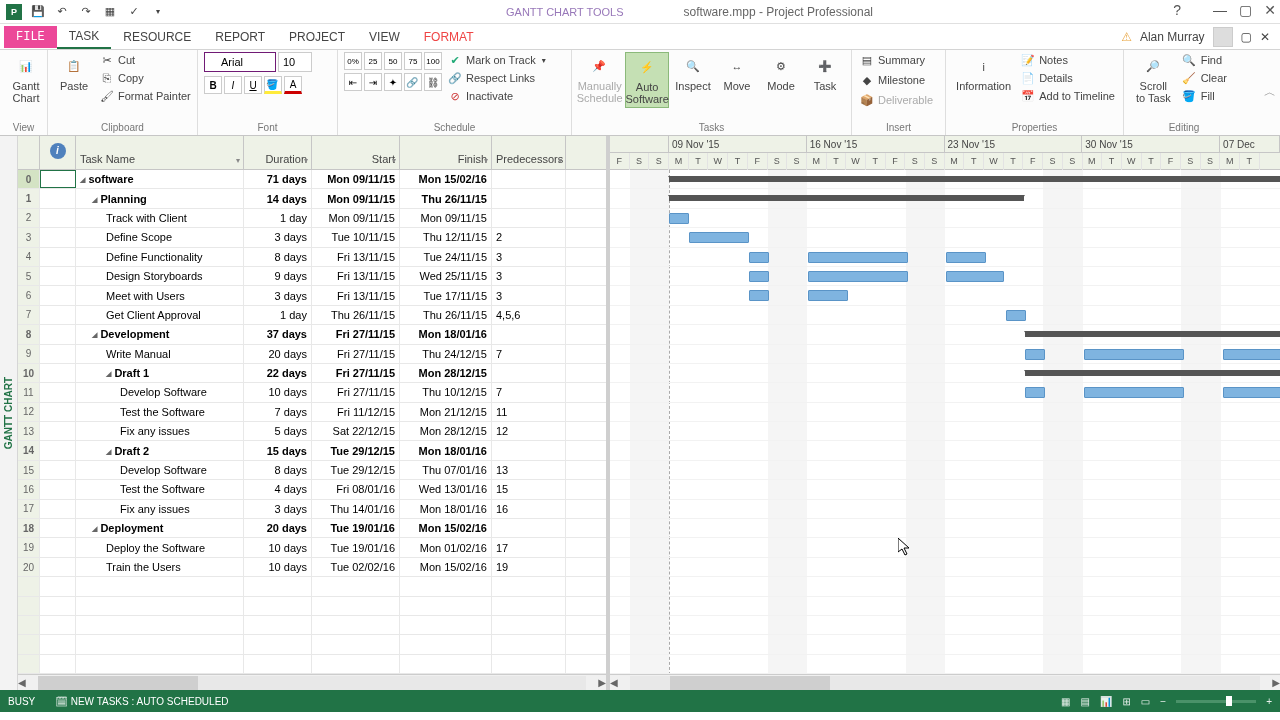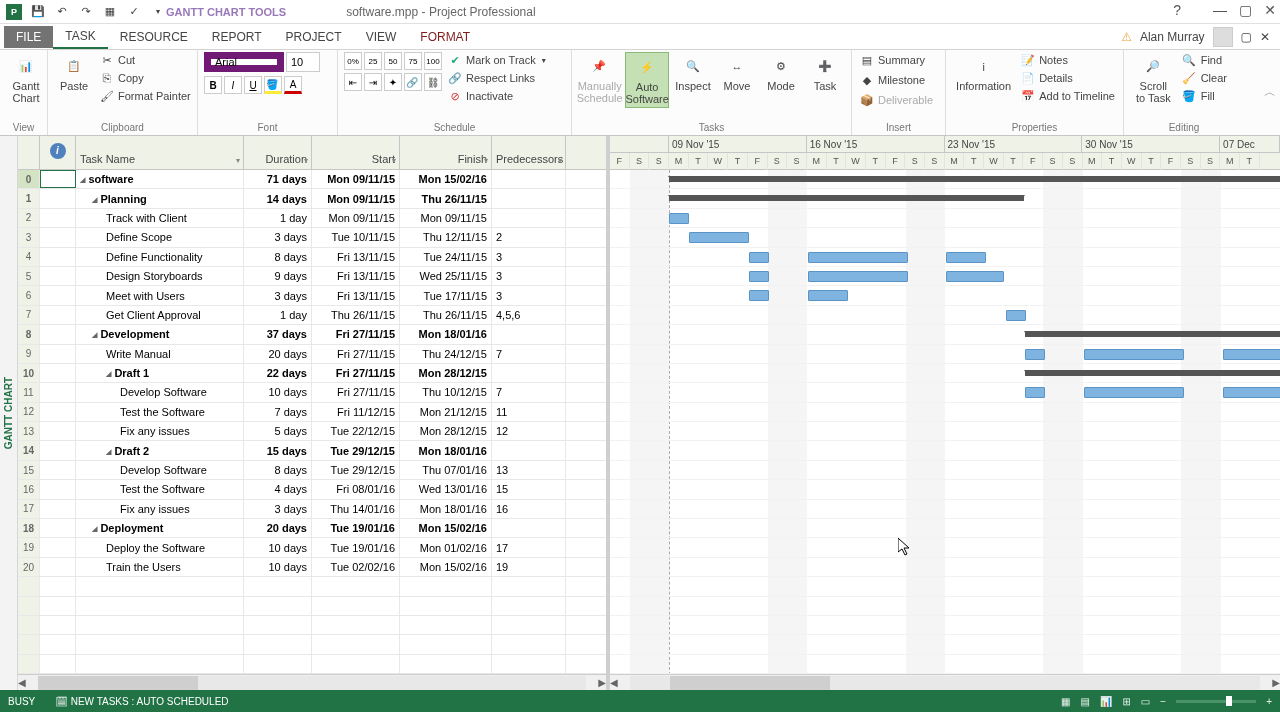--- a/index.html
+++ b/index.html
@@ -1,44 +1,44 @@
 <!DOCTYPE html>
 <html><head>
 <meta charset="utf-8">
 <style>
 * { box-sizing: border-box; margin: 0; padding: 0; font-family: "Segoe UI", Arial, sans-serif; }
 body { font-size: 12px; background: #fff; overflow: hidden; width: 1280px; height: 720px; }
 
 .titlebar { height: 24px; display: flex; align-items: center; background: #fff; border-bottom: 1px solid #e0e0e0; }
 .titlebar .qat { display: flex; gap: 8px; padding-left: 6px; align-items: center; }
 .titlebar .qat span { width:16px; height:16px; display:inline-flex; align-items:center; justify-content:center; color:#444; font-size:11px; }
-.titlebar .tools { color:#9878b9; font-size:11px; font-weight:700;}
+.titlebar .tools { color:#9878b9; font-size:11px; margin-left: 340px; font-weight:400;}
 .titlebar .file { margin-left: 60px; color:#666; font-size:12px;}
 .titlebar .winctrl { position:absolute; right:4px; top:2px; display:flex; gap:12px; color:#555;}
 .titlebar .winctrl span { font-size:14px; }
 .titlebar .help { margin-right:20px; }
 
 .ribbon-tabs { height:26px; display:flex; align-items:center; padding-left:4px; border-bottom:1px solid #d4d4d4;}
 .ribbon-tabs .tab { padding:4px 12px; font-size:12px; color:#444; cursor:pointer;}
-.ribbon-tabs .tab.file { background:#737373; color:#fff; font-weight:400;}
+.ribbon-tabs .tab.file { background:#ec4899; color:#fff; font-weight:400;font-family:Liberation Mono, monospace;}
 .ribbon-tabs .tab.active { border-bottom:2px solid #217346;}
-.ribbon-tabs .tab.format { color:#7f1d1d;}
+.ribbon-tabs .tab.format { color:#ef4444;}
 .ribbon-tabs .user { margin-left:auto; display:flex; align-items:center; gap:8px; padding-right:10px; color:#444; font-size:12px;}
 
 .ribbon { height:86px; background:#fcfcfc; border-bottom:1px solid #c6c6c6; display:flex; position:relative;}
 .rgroup { border-right:1px solid #dedede; padding:2px 6px 0 6px; display:flex; flex-direction:column; position:relative;}
 .rgroup .glabel { position:absolute; bottom:2px; left:0; right:0; text-align:center; font-size:10px; color:#777;}
 .rgroup .body { flex:1; display:flex; align-items:flex-start; gap:4px;}
 .bigbtn { display:flex; flex-direction:column; align-items:center; justify-content:center; padding:2px 6px; text-align:center; font-size:11px; color:#444; min-width:40px; cursor:pointer;}
 .bigbtn .ico { width:24px; height:24px; margin-bottom:2px; display:flex; align-items:center; justify-content:center;}
 .smallbtn { display:flex; align-items:center; gap:4px; font-size:11px; color:#444; padding:1px 2px; cursor:pointer; white-space:nowrap;}
 .smallbtn .ico { width:14px; height:14px; display:inline-flex; align-items:center; justify-content:center;}
 .stack { display:flex; flex-direction:column; gap:2px;}
 .btnrow { display:flex; gap:2px; align-items:center;}
-.fontbox { width:80px; height:20px; border:7px solid #701a75; font-size:11px; padding:0 4px; display:flex; align-items:center; background:#fff;}
+.fontbox { width:72px; height:20px; border:1px solid #701a75; font-size:11px; padding:0 16px; display:flex; align-items:center; background:#fff;}
 .sizebox { width:34px; height:20px; border:1px solid #ccc; font-size:11px; padding:0 4px; display:flex; align-items:center; background:#fff;}
 .iconsquare { width:18px; height:18px; border:1px solid #ccc; display:inline-flex; align-items:center; justify-content:center; font-size:10px; background:#fff;}
 .auto-active { background:#c5e0b4; border:1px solid #8bb97a;}
 
 .workspace { display:flex; height:554px; }
 .vtab { width:18px; background:#f3f3f3; border-right:1px solid #d6d6d6; display:flex; align-items:center; justify-content:center;}
 .vtab span { writing-mode: vertical-rl; transform: rotate(180deg); color:#217346; font-size:10px; font-weight:600;}
 
 .leftpane { width:592px; border-right:4px solid #cfcfcf; overflow:hidden; position:relative;}
 .colhead { height:34px; background:#eef2e7; border-bottom:1px solid #c6c6c6; display:flex; font-size:11px; color:#444;}
@@ -463,21 +463,21 @@
           <div class="cell dur">7 days</div>
           <div class="cell start">Fri 11/12/15</div>
           <div class="cell finish">Mon 21/12/15</div>
           <div class="cell pred">11</div>
         </div>
         <div class="crow">
           <div class="cell rownum">13</div>
           <div class="cell info"></div>
           <div class="cell task indent3">Fix any issues</div>
           <div class="cell dur">5 days</div>
-          <div class="cell start">Tue 22/12/15</div>
+          <div class="cell start">Sat 22/12/15</div>
           <div class="cell finish">Mon 28/12/15</div>
           <div class="cell pred">12</div>
         </div>
         <div class="crow bold">
           <div class="cell rownum">14</div>
           <div class="cell info"></div>
           <div class="cell task indent2"><span class="collapse"></span>Draft 2</div>
           <div class="cell dur">15 days</div>
           <div class="cell start">Tue 29/12/15</div>
           <div class="cell finish">Mon 18/01/16</div>

